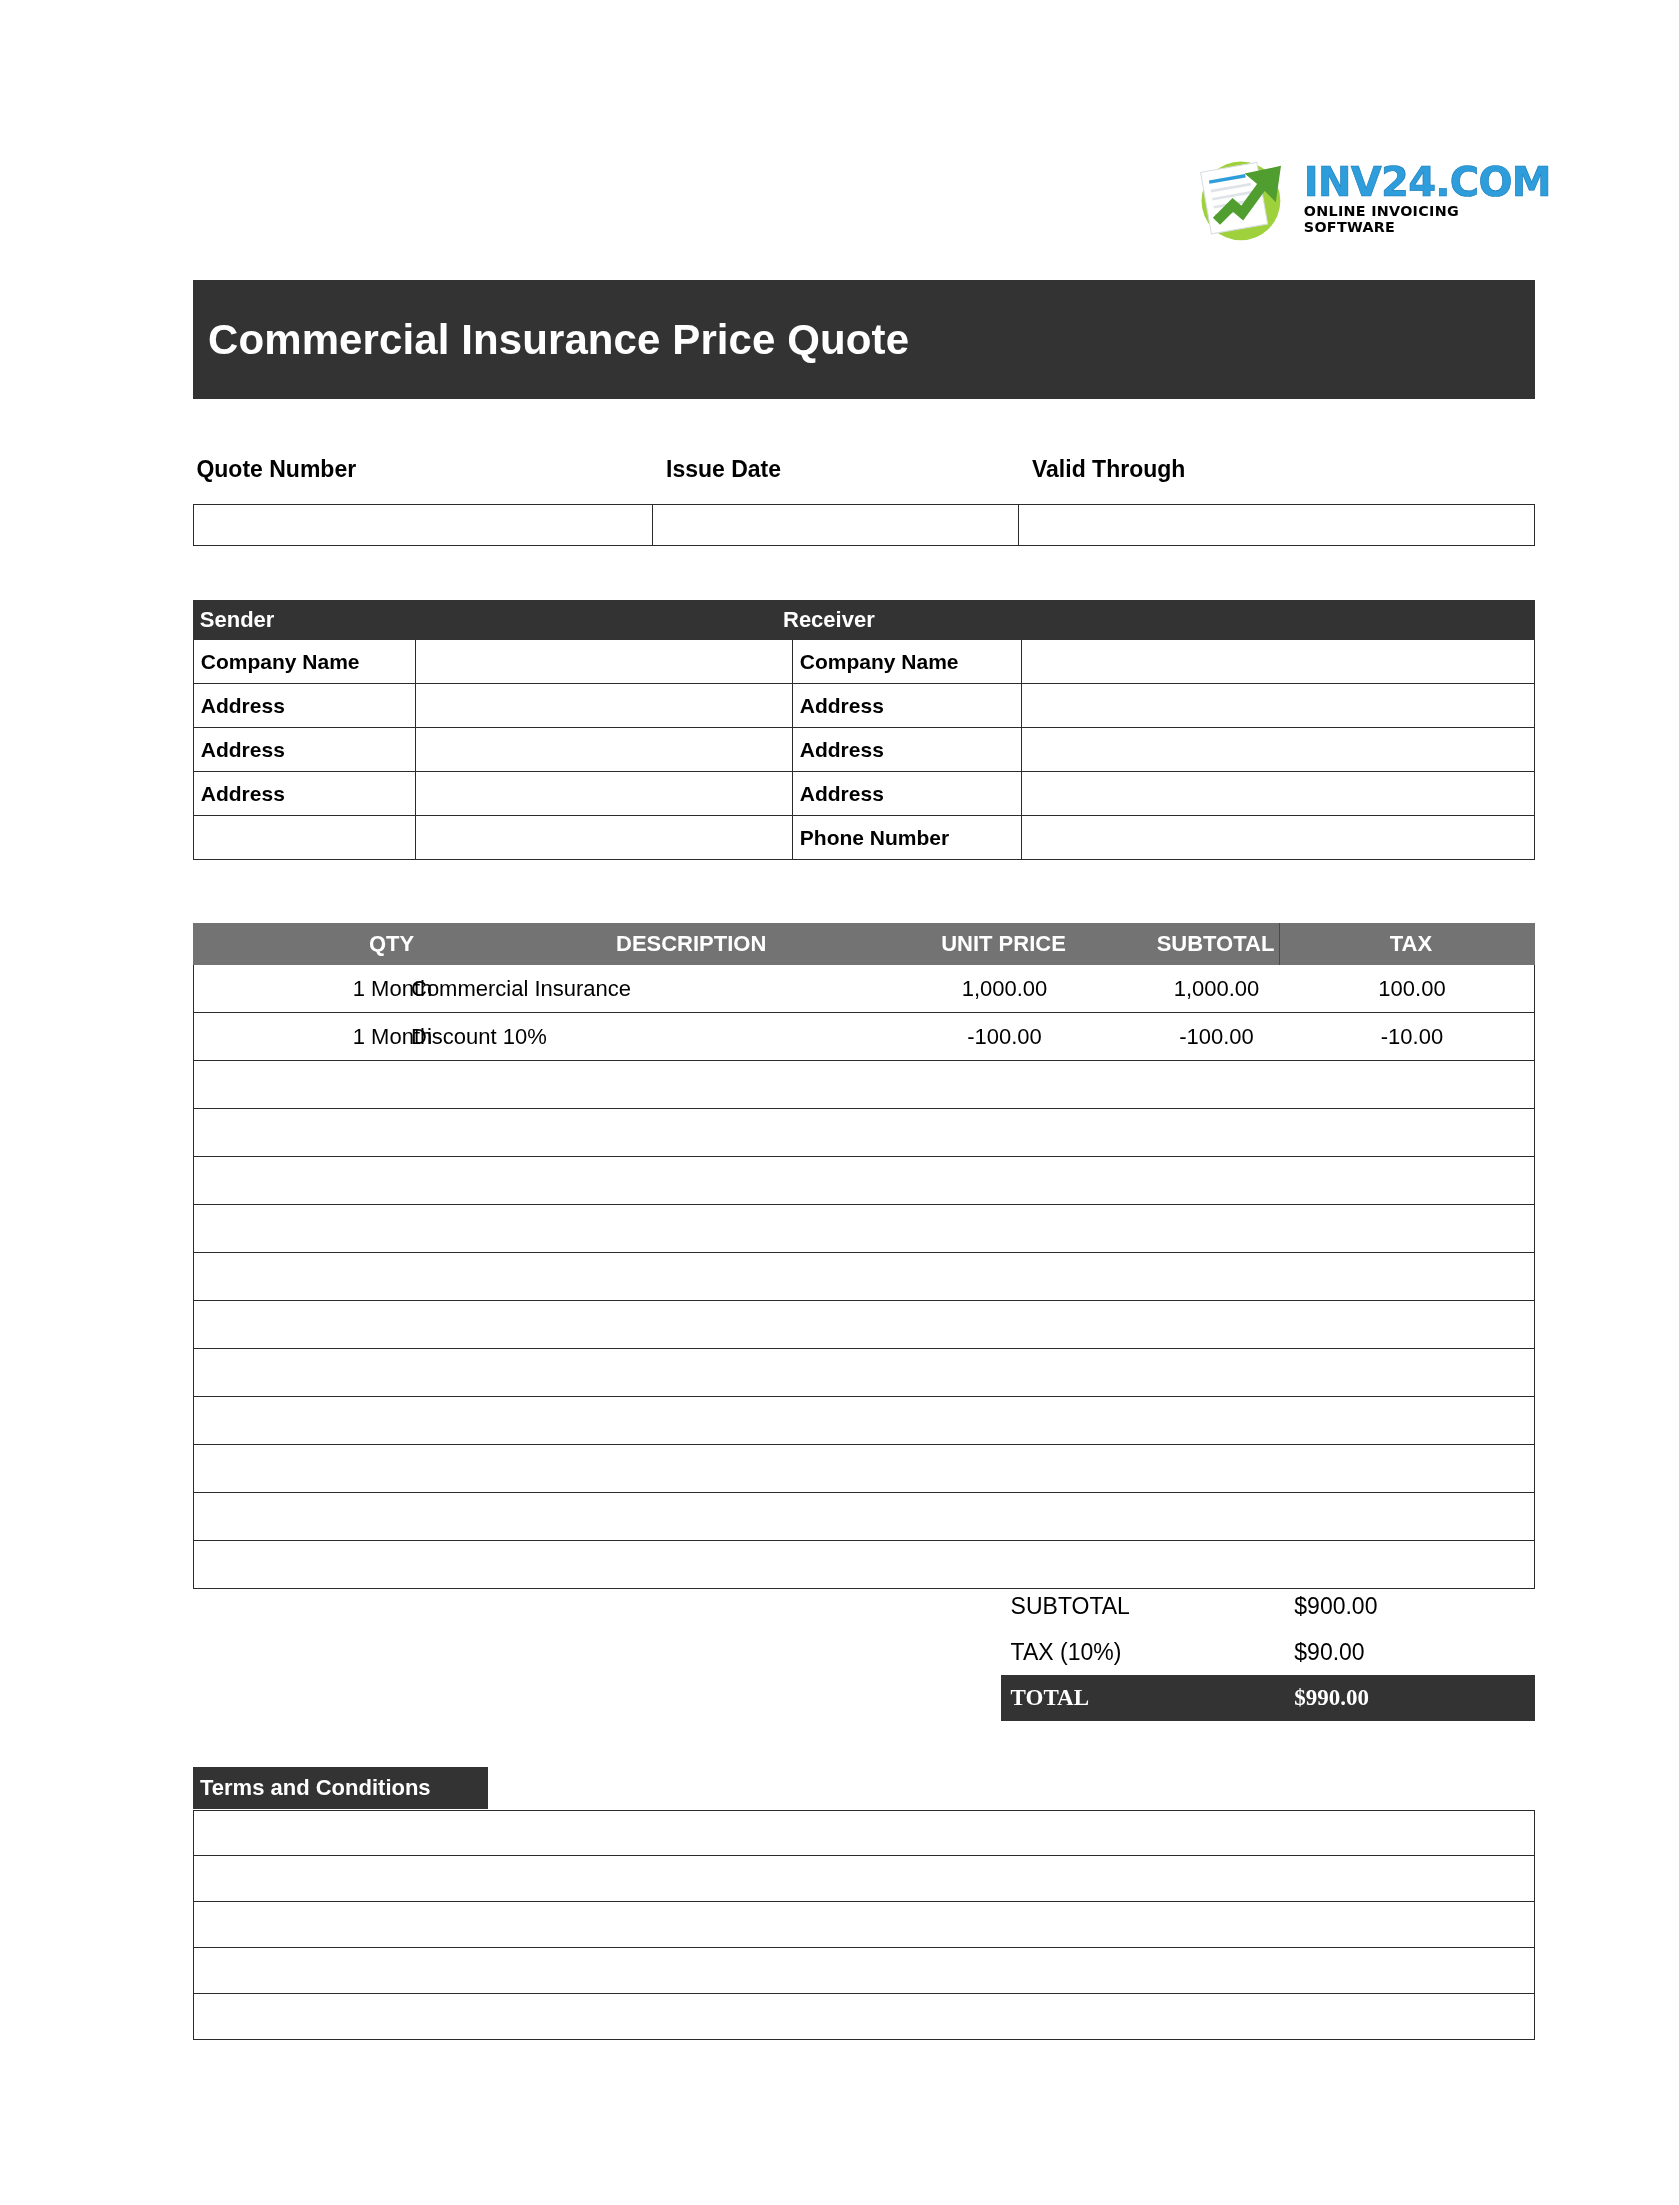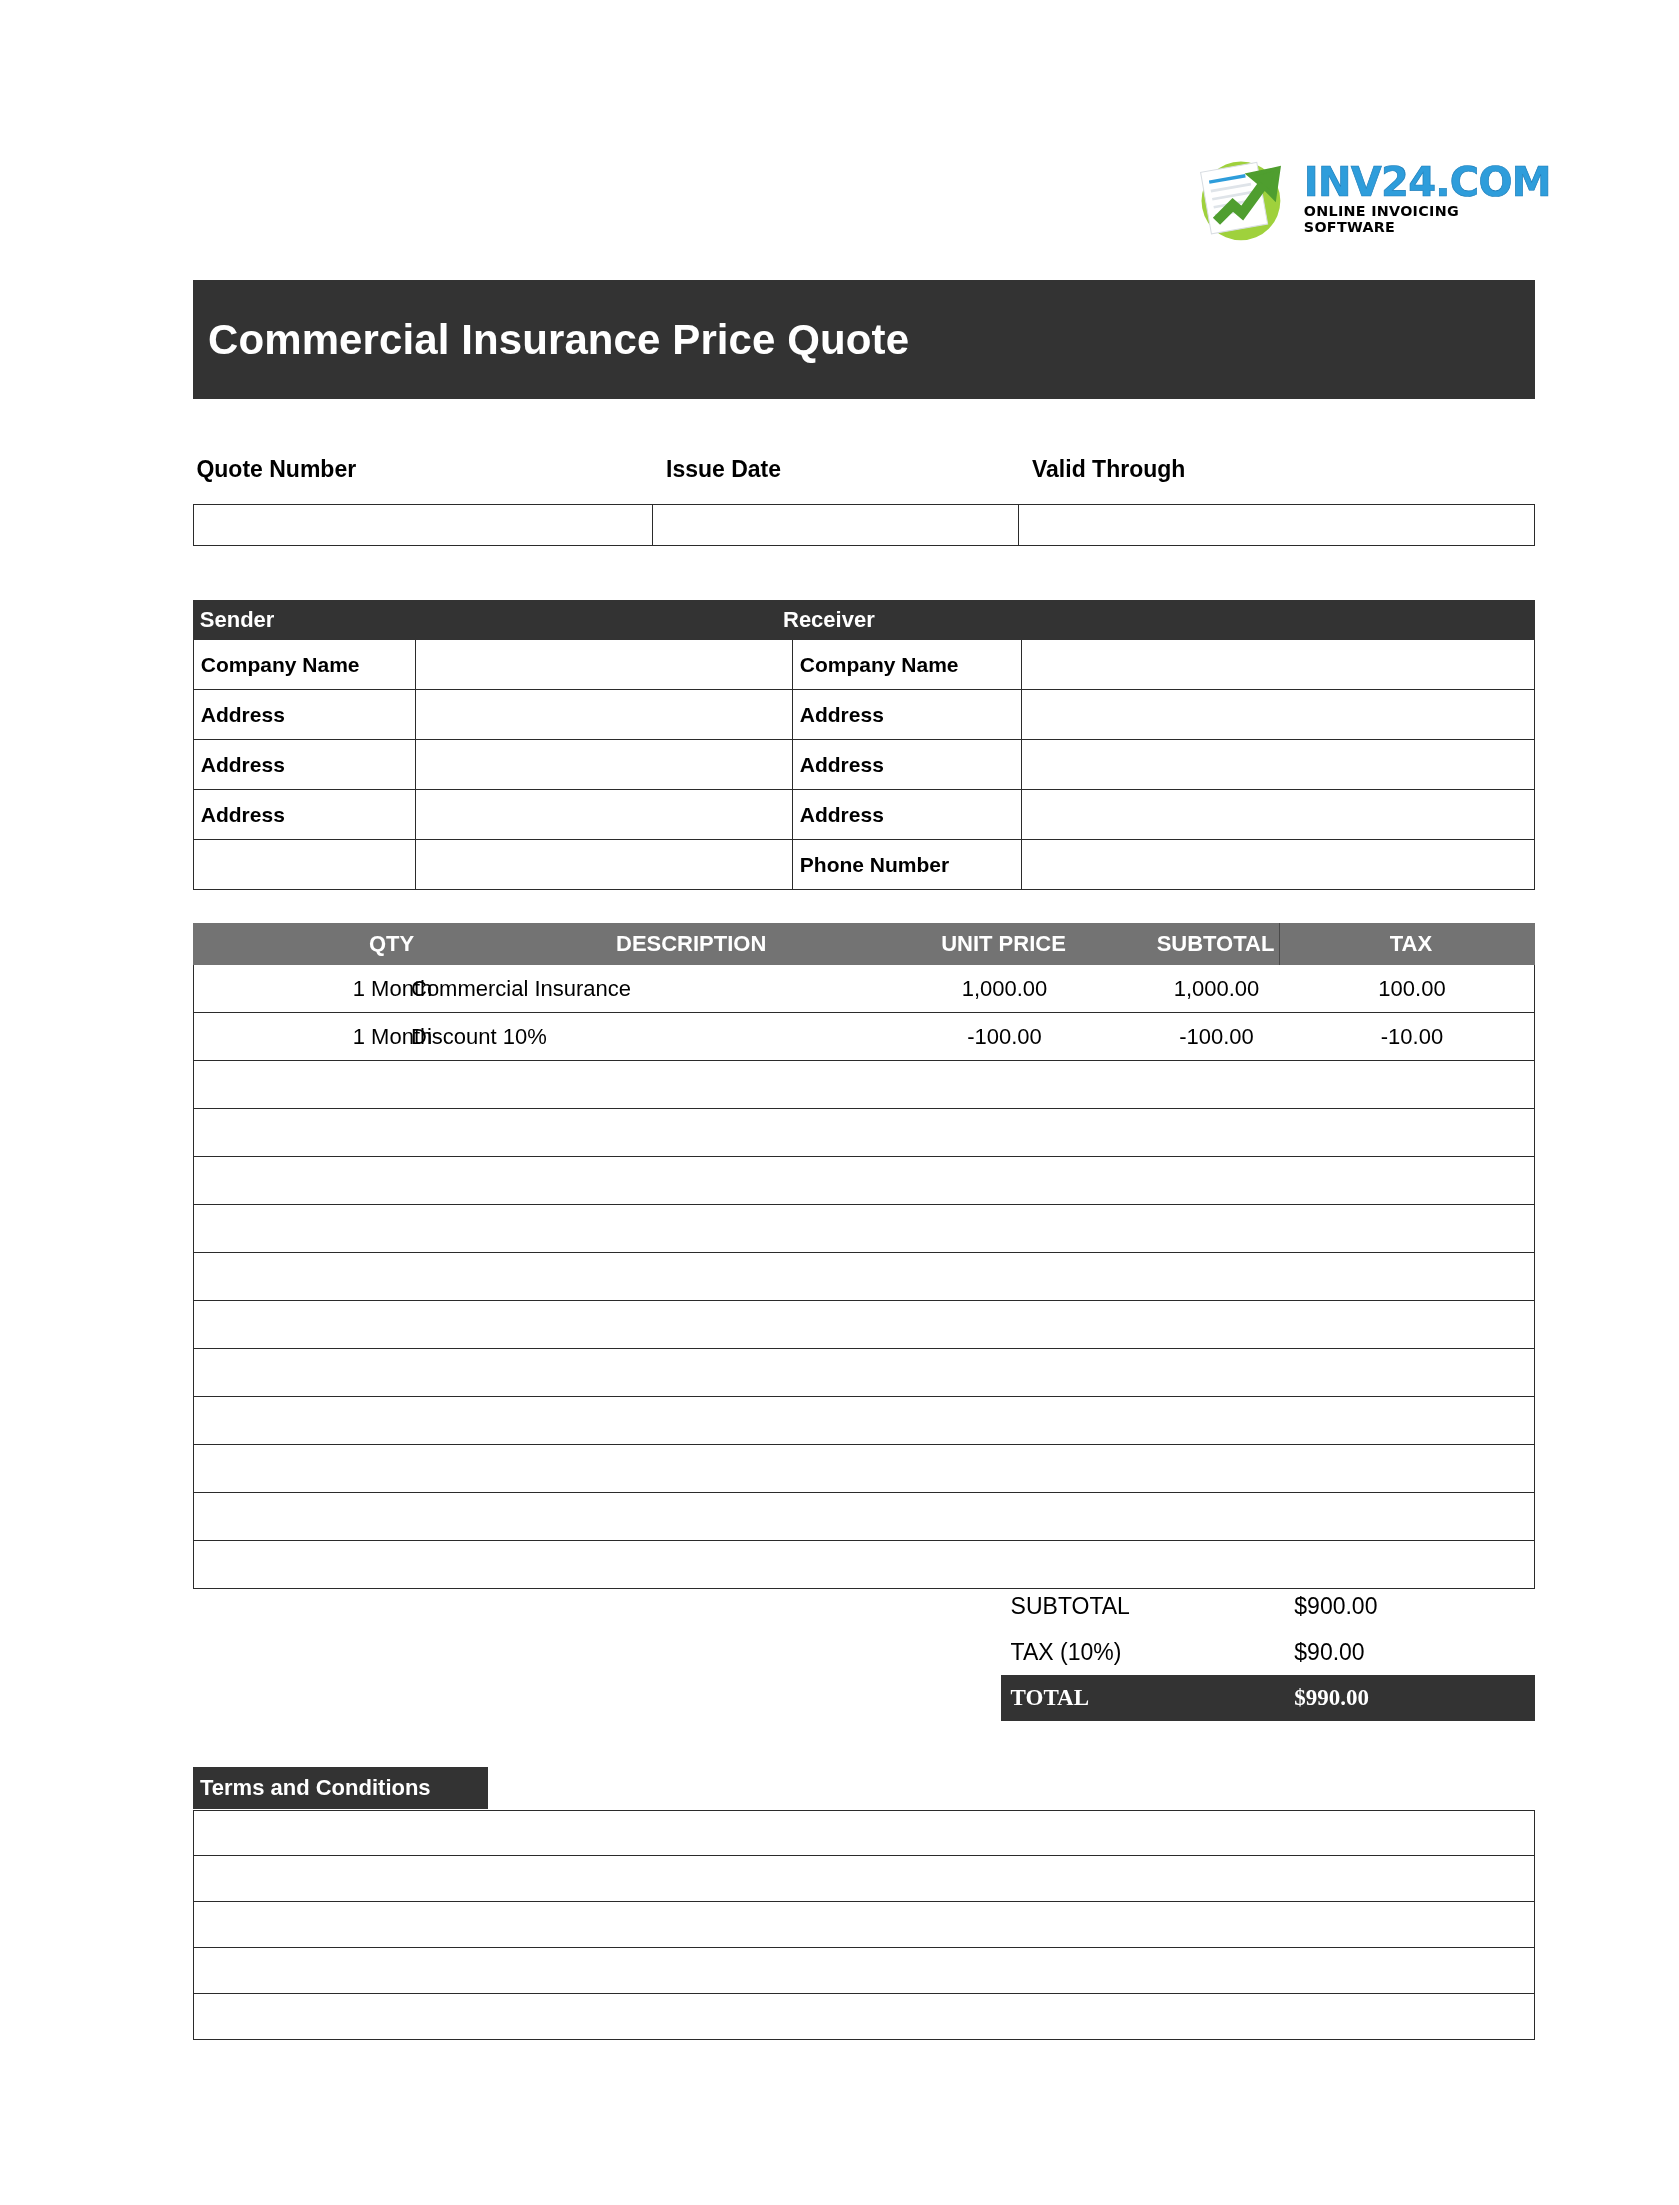--- a/index.html
+++ b/index.html
@@ -142,21 +142,21 @@
 
   .party-grid {
     position: absolute;
     left: 193px;
     top: 640px;
     width: 1342px;
   }
   .party-row {
     display: flex;
     width: 100%;
-    height: 50px;
+    height: 44px;
   }
   .pc {
     box-sizing: border-box;
     border-left: 1.4px solid #2b2b2b;
     border-bottom: 1.4px solid #2b2b2b;
     display: flex;
     align-items: center;
     height: 100%;
     background: #ffffff;
   }

